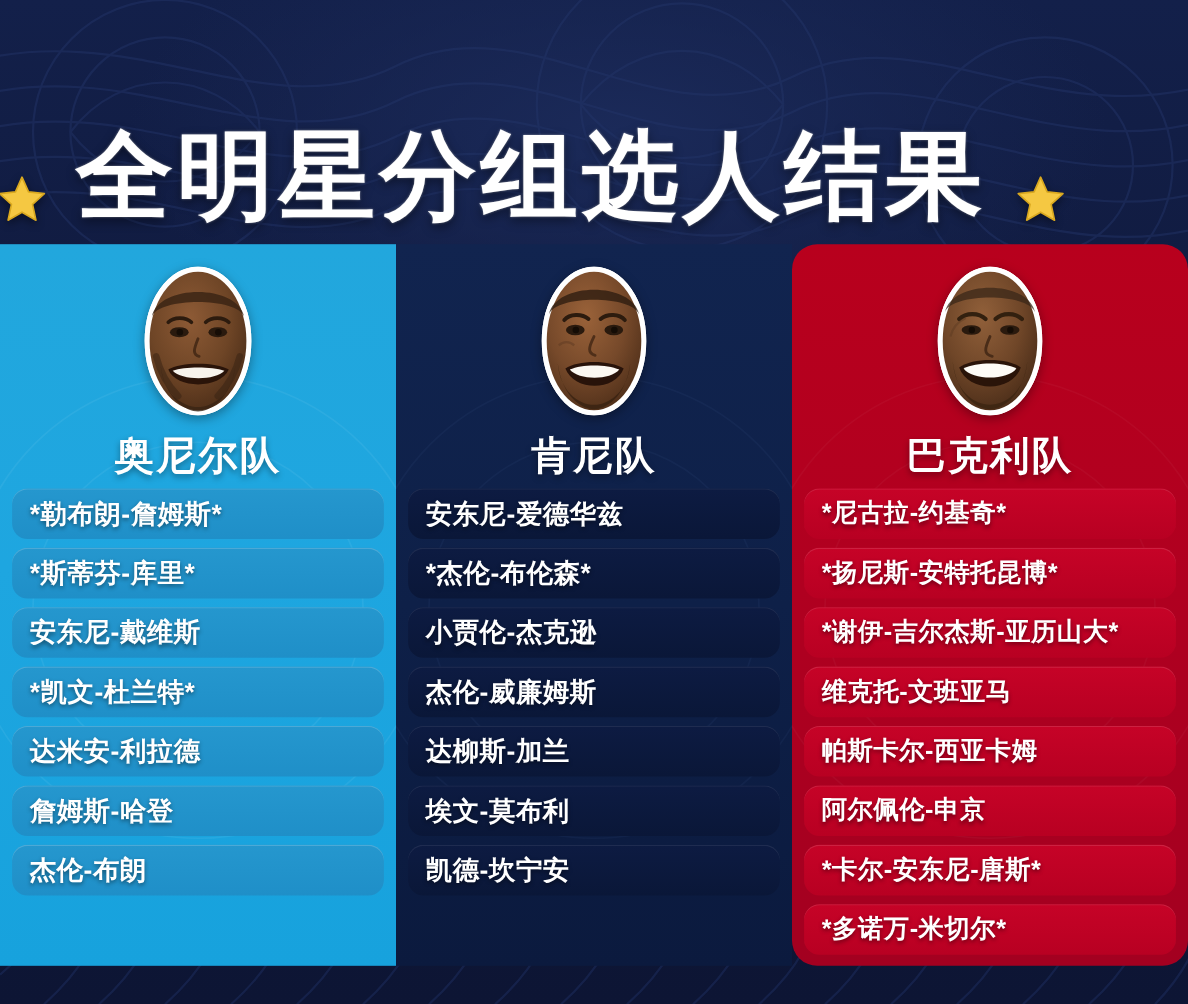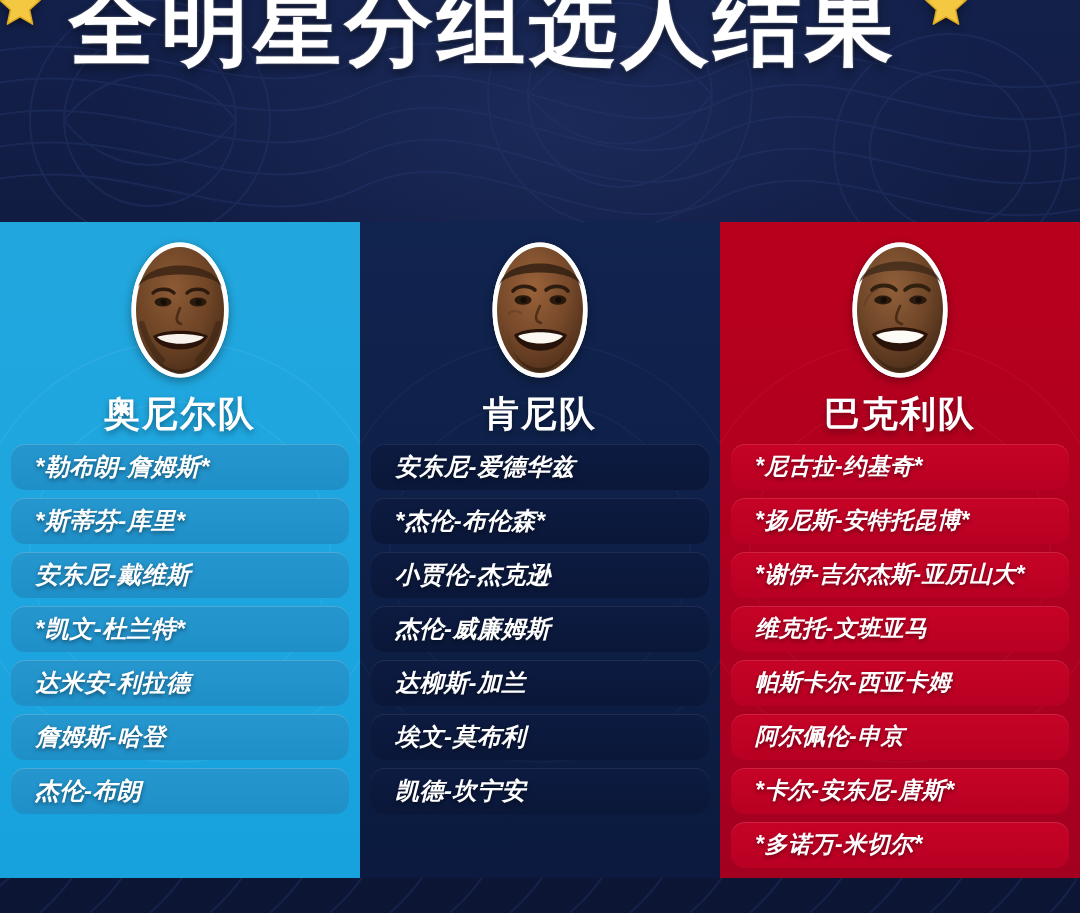--- a/index.html
+++ b/index.html
@@ -17,40 +17,40 @@
     overflow:hidden;
   }
 
   
   .bg-pattern{ position:absolute; inset:0; pointer-events:none; opacity:.55; }
   .bg-pattern svg{ width:100%; height:100%; display:block; }
 
   
   .header{
     position:absolute; left:0; top:0; width:966px; height:222px;
-    display:flex; align-items:flex-start; justify-content:center; gap:26px; z-index:4;
+    display:flex; align-items:flex-end; justify-content:center; gap:26px; z-index:4;
   }
   .title{
     font-size:88px; font-weight:900; color:#ffffff; letter-spacing:4px;
     line-height:1; white-space:nowrap;
     text-shadow:0 4px 10px rgba(0,0,0,.45), 0 0 2px rgba(255,255,255,.6);
     transform:translateY(-18px);
   }
   .star{ width:46px; height:46px; flex:0 0 auto; transform:translateY(-18px); filter:drop-shadow(0 3px 4px rgba(0,0,0,.45)); }
   .star svg{ width:100%; height:100%; display:block; }
 
   
   .board{
     position:absolute; left:0; top:222px; width:1080px; height:656px;
     display:flex; z-index:3;
   }
   .col{ position:relative; width:360px; height:100%; overflow:hidden; display:flex; flex-direction:column; align-items:center; }
   .col-0{ background:linear-gradient(180deg,#22a7dd 0%,#1ea6e0 45%,#17a2dd 100%); }
   .col-1{ background:linear-gradient(180deg,#11244f 0%,#0e2048 50%,#0b1a3e 100%); }
-  .col-2{ background:linear-gradient(180deg,#b8001d 0%,#b00020 48%,#a30020 100%); }
+  .col-2{ background:linear-gradient(180deg,#b8001d 0%,#b00020 48%,#a30020 100%);border-radius:23px; }
 
   
   .col-swirl{ position:absolute; inset:0; opacity:.16; pointer-events:none; }
   .col-swirl svg{ width:100%; height:100%; }
 
   
   .portrait{
     position:relative; z-index:2; width:120px; height:146px;
     margin-top:14px; display:block;
   }
@@ -62,22 +62,21 @@
     position:relative; z-index:2;
     font-size:36px; font-weight:900; color:#fff; letter-spacing:2px;
     margin-top:12px; margin-bottom:10px; line-height:1.1;
     text-shadow:0 3px 6px rgba(0,0,0,.38);
   }
 
   
   .players{ position:relative; z-index:2; width:100%; padding:0 11px; display:flex; flex-direction:column; gap:8px; }
   .player-row{
     height:46px; border-radius:14px; display:flex; align-items:center;
-    padding:0 24px;
-    font-style:italic;
+    padding:0 16px;
   }
   .col-0 .player-row{ background:linear-gradient(180deg,#2597ce 0%,#1f8fc8 100%); box-shadow:inset 0 1px 0 rgba(255,255,255,.18); }
   .col-1 .player-row{ background:linear-gradient(180deg,#0d1b42 0%,#0a1738 100%); box-shadow:inset 0 1px 0 rgba(255,255,255,.08); }
   .col-2 .player-row{ background:linear-gradient(180deg,#c60327 0%,#b80022 100%); box-shadow:inset 0 1px 0 rgba(255,255,255,.12); }
   .player-name{
     font-size:24px; font-weight:900; color:#ffffff; letter-spacing:.5px;
     white-space:nowrap; text-shadow:0 2px 4px rgba(0,0,0,.45);
   }
   .col-2 .player-name{ font-size:23px; }
 </style>

